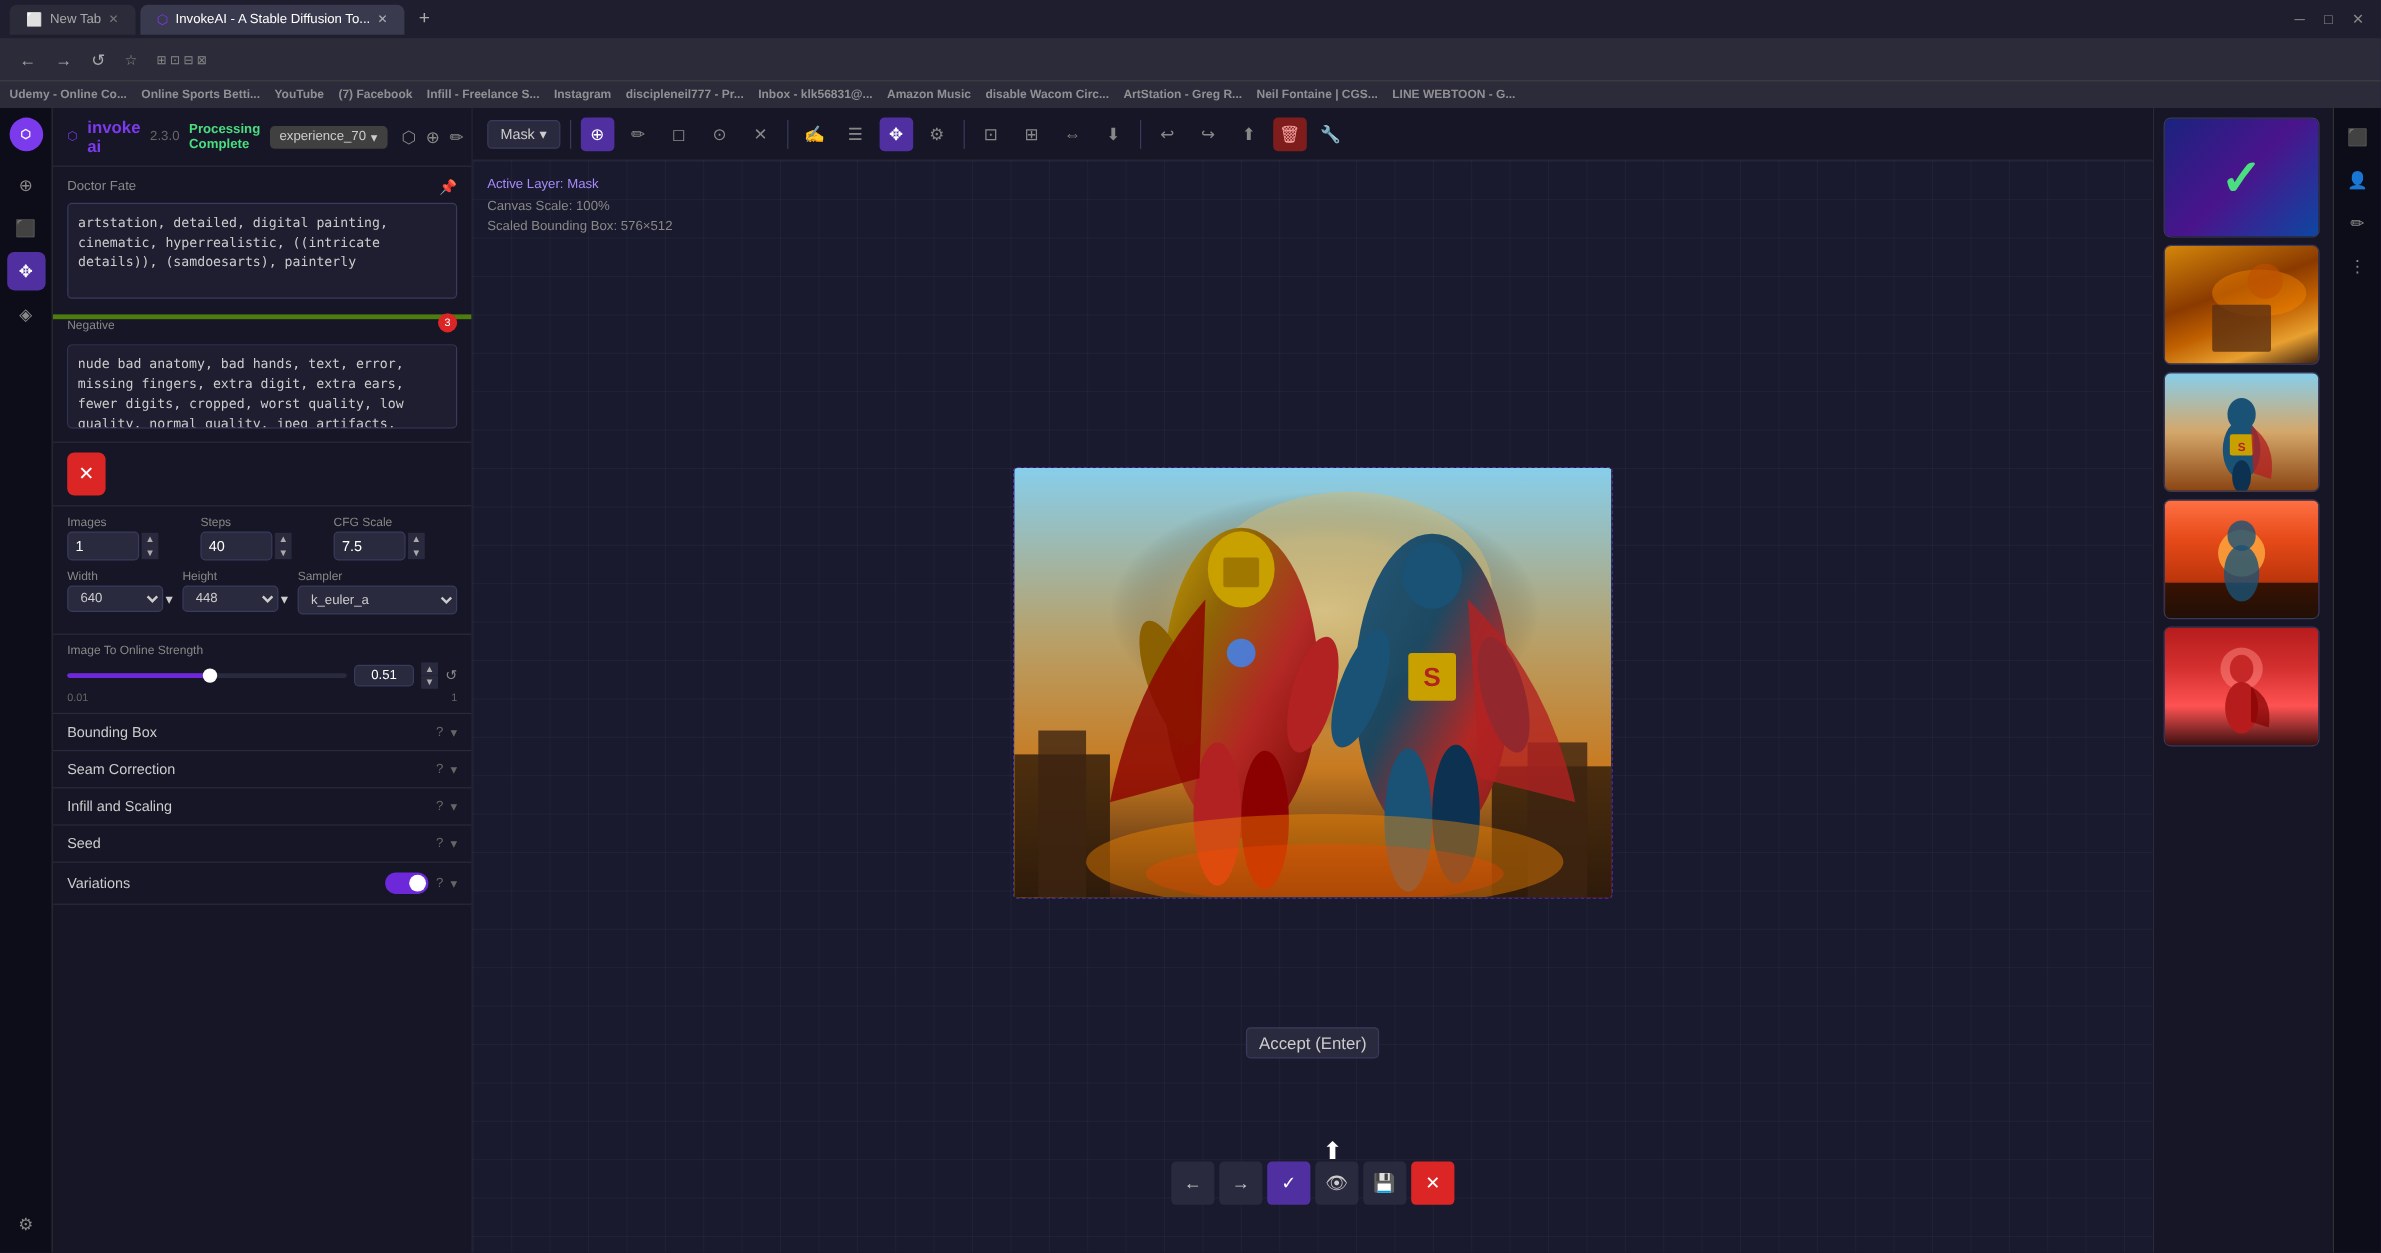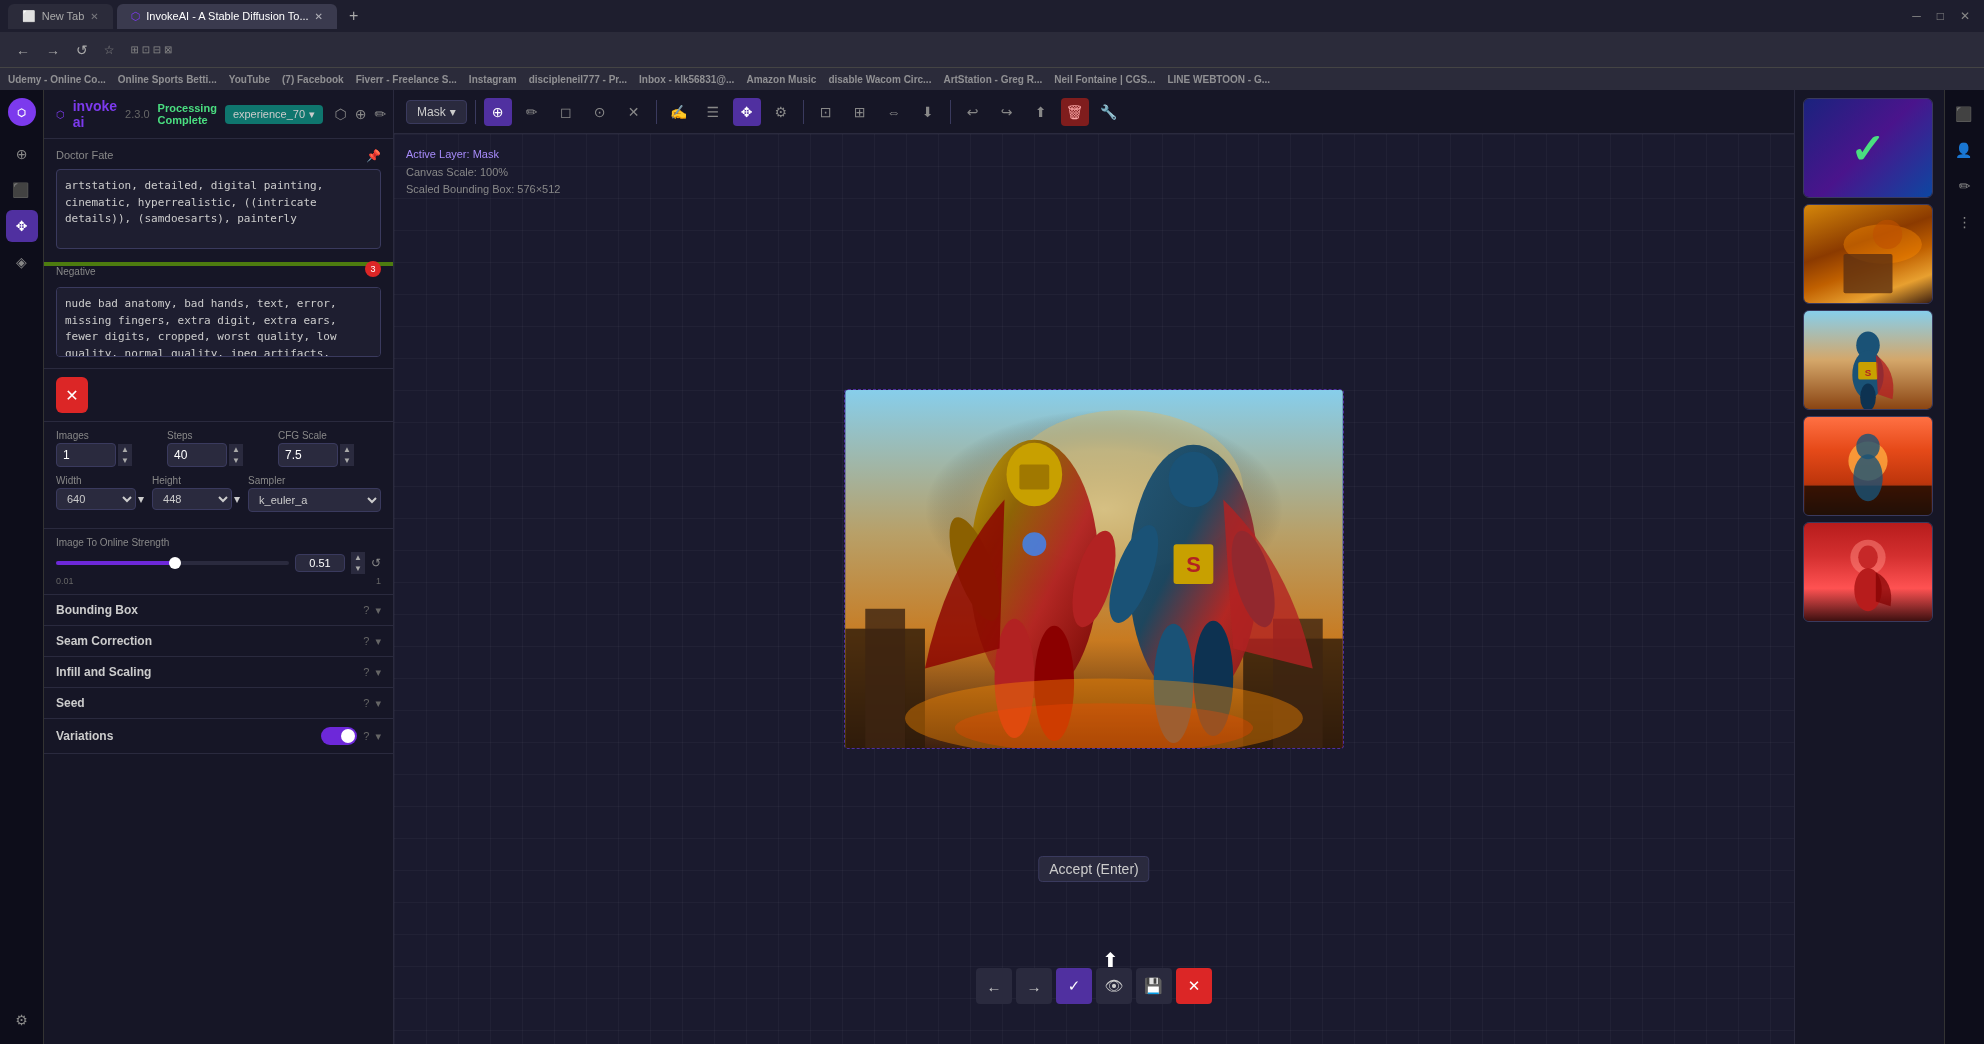--- a/index.html
+++ b/index.html
@@ -26,21 +26,21 @@
     .icon-btn { width: 32px; height: 32px; display: flex; align-items: center; justify-content: center; border-radius: 6px; cursor: pointer; color: #888; font-size: 14px; }
     .icon-btn.active { background: #5030a0; color: #fff; }
     .invoke-logo { width: 28px; height: 28px; background: #7c3aed; border-radius: 50%; display: flex; align-items: center; justify-content: center; color: white; font-size: 10px; font-weight: bold; margin-bottom: 8px; }
     
     
     .left-panel { width: 350px; background: #161626; border-right: 1px solid #2a2a3e; display: flex; flex-direction: column; overflow-y: auto; }
     .app-header { display: flex; align-items: center; gap: 8px; padding: 8px 12px; border-bottom: 1px solid #2a2a3e; }
     .app-logo { color: #7c3aed; font-weight: bold; font-size: 14px; }
     .app-version { color: #666; font-size: 11px; }
     .status-complete { color: #4ade80; font-size: 11px; font-weight: bold; }
-    .model-selector { display: flex; align-items: center; gap: 4px; background: #0f766e; border-radius: 4px; padding: 3px 8px; font-size: 11px; color: #ccc; cursor: pointer; margin-left: auto; text-align: center; }
+    .model-selector { display: flex; align-items: center; gap: 4px; background: #404040; border-radius: 4px; padding: 3px 8px; font-size: 11px; color: #ccc; cursor: pointer; margin-left: auto; text-align: center; }
     
     
     .prompt-section { padding: 10px 12px; border-bottom: 4px solid #4d7c0f; }
     .prompt-header { display: flex; justify-content: space-between; align-items: flex-start; margin-bottom: 4px; }
     .prompt-pin { color: #888; cursor: pointer; }
     .positive-prompt { background: #1e1e30; border: 1px solid #3a3a5e; border-radius: 4px; padding: 8px; font-size: 11px; color: #ccc; line-height: 1.5; min-height: 80px; resize: none; width: 100%; }
     .negative-prompt { background: #1e1e30; border: 1px solid #3a3a5e; border-radius: 4px; padding: 8px; font-size: 11px; color: #ccc; line-height: 1.5; min-height: 70px; resize: none; width: 100%; margin-top: 6px; }
     .neg-badge { background: #dc2626; color: white; border-radius: 50%; width: 16px; height: 16px; font-size: 9px; display: flex; align-items: center; justify-content: center; float: right; margin-top: -6px; }
     .prompt-name { font-size: 11px; color: #888; margin-bottom: 4px; }
     
@@ -67,21 +67,21 @@
     .slider-row { display: flex; align-items: center; gap: 6px; }
     .slider-track { flex: 1; height: 4px; background: #2a2a3e; border-radius: 2px; position: relative; }
     .slider-fill { height: 100%; background: #6d28d9; border-radius: 2px; width: 51%; }
     .slider-thumb { width: 12px; height: 12px; background: #fff; border-radius: 50%; position: absolute; top: -4px; left: 51%; transform: translateX(-50%); }
     .strength-value { background: #2a2a3e; border: 1px solid #3a3a5e; border-radius: 4px; padding: 2px 6px; font-size: 11px; color: #fff; width: 50px; text-align: center; }
     .strength-range { font-size: 9px; color: #666; display: flex; justify-content: space-between; margin-top: 2px; }
     
     
     .collapsible { border-bottom: 1px solid #2a2a3e; }
     .collapsible-header { display: flex; align-items: center; justify-content: space-between; padding: 8px 12px; cursor: pointer; }
-    .section-title { font-size: 12px; color: #ccc; font-weight: 700; }
+    .section-title { font-size: 12px; color: #ccc; font-weight: 400; }
     .section-icons { display: flex; gap: 6px; align-items: center; color: #666; font-size: 11px; }
     
     
     .main-area { flex: 1; display: flex; flex-direction: column; background: #1a1a2e; position: relative; }
     .toolbar { height: 44px; background: #161626; border-bottom: 1px solid #2a2a3e; display: flex; align-items: center; gap: 6px; padding: 0 12px; }
     .mask-select { background: #2a2a3e; border: 1px solid #3a3a5e; border-radius: 4px; padding: 4px 10px; font-size: 12px; color: #ccc; cursor: pointer; display: flex; align-items: center; gap: 4px; }
     .toolbar-divider { width: 1px; height: 24px; background: #3a3a5e; margin: 0 2px; }
     .tool-btn { width: 28px; height: 28px; border-radius: 4px; display: flex; align-items: center; justify-content: center; cursor: pointer; color: #888; font-size: 14px; border: none; background: transparent; }
     .tool-btn.active { background: #5030a0; color: #fff; }
     .tool-btn.danger { background: #7f1d1d; color: #fca5a5; }
@@ -159,21 +159,21 @@
     <span class="nav-btn">→</span>
     <span class="nav-btn">↺</span>
     <span style="color:#888;margin-left:4px;">☆</span>
     <span style="display:flex;gap:4px;margin-left:8px;color:#888;font-size:10px;">⊞ ⊡ ⊟ ⊠</span>
   </div>
   <div class="bookmarks-bar">
     <span class="bookmark-item">Udemy - Online Co...</span>
     <span class="bookmark-item">Online Sports Betti...</span>
     <span class="bookmark-item">YouTube</span>
     <span class="bookmark-item">(7) Facebook</span>
-    <span class="bookmark-item">Fiverr - Freelance S...</span>
+    <span class="bookmark-item">Infill - Freelance S...</span>
     <span class="bookmark-item">Instagram</span>
     <span class="bookmark-item">discipleneil777 - Pr...</span>
     <span class="bookmark-item">Inbox - klk56831@...</span>
     <span class="bookmark-item">Amazon Music</span>
     <span class="bookmark-item">disable Wacom Circ...</span>
     <span class="bookmark-item">ArtStation - Greg R...</span>
     <span class="bookmark-item">Neil Fontaine | CGS...</span>
     <span class="bookmark-item">LINE WEBTOON - G...</span>
   </div>
 </div>

